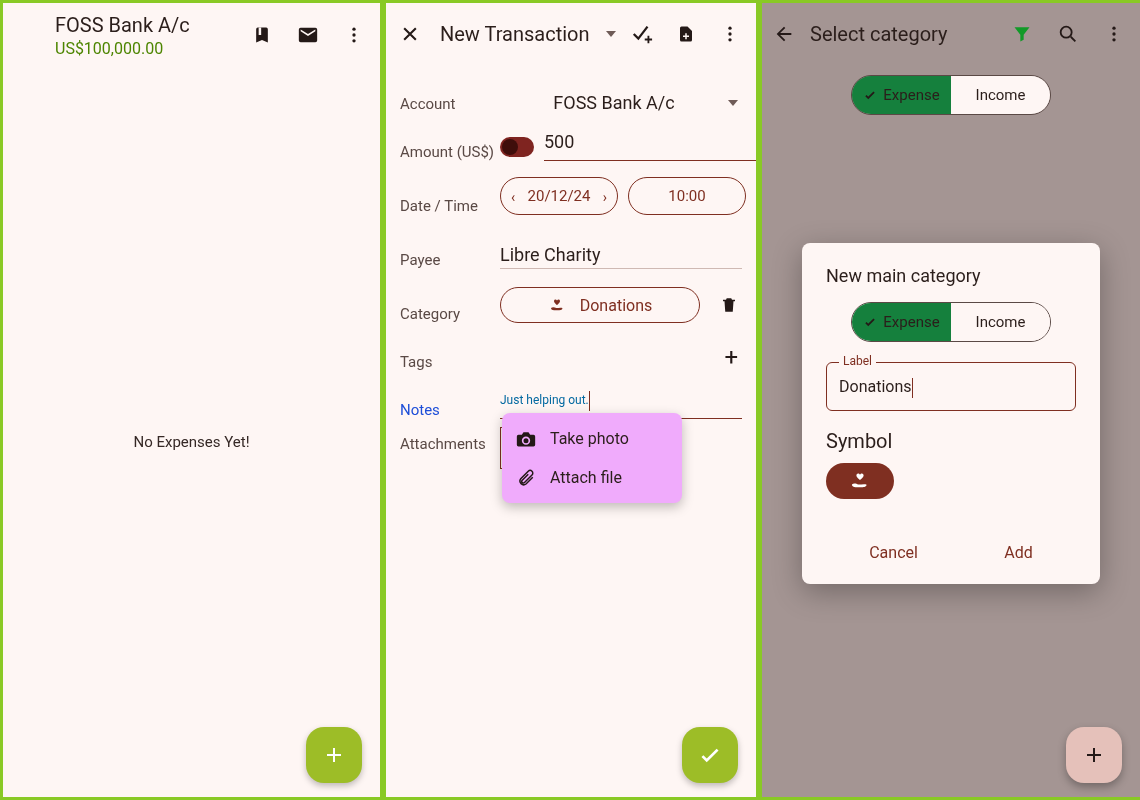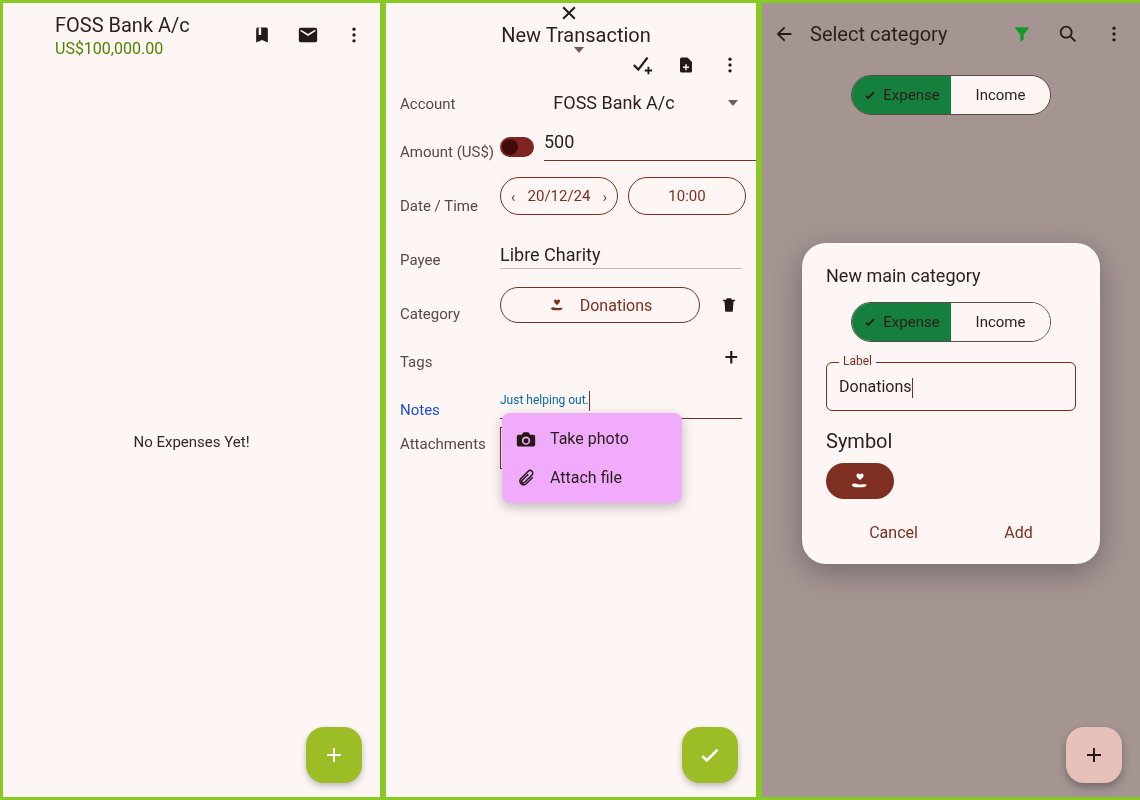--- a/index.html
+++ b/index.html
@@ -16,21 +16,21 @@
   .account-name { font-size: 20px; color:#2b1e1b; }
   .balance { font-size: 16px; color:#4d8500; margin-top:2px; }
   .appbar1-right { margin-left:auto; display:flex; gap:22px; align-items:center; margin-right:10px;}
   .icon-btn { width:24px; height:24px; cursor:pointer; display:flex; align-items:center; justify-content:center; color:#241917; }
   .empty-msg { position:absolute; top:430px; left:0; right:0; text-align:center; color:#352825; font-size:15px;}
   .fab { position:absolute; bottom:14px; right:18px; width:56px; height:56px; border-radius:18px; background:#9dbd27; display:flex; align-items:center; justify-content:center; color:white; font-size:28px; box-shadow:0 3px 6px rgba(0,0,0,0.25);}
   .fab.green2 { background:#9dbd27;}
   .fab.peach { background:#e5c1ba; color:#241917; box-shadow:0 4px 8px rgba(0,0,0,0.3);}
 
   
-  .appbar2 { display:flex; align-items:center; height:62px; padding:0 8px;flex-direction:column; }
+  .appbar2 { display:flex; align-items:center; height:62px; padding:0 8px; }
   .close-x { width:24px; height:24px; margin:0 8px 0 4px; color:#241917; cursor:pointer; display:flex; align-items:center; justify-content:center;}
   .title2 { font-size:20px; color:#2b1e1b; margin-left:10px;}
   .dd-arrow { margin-left:16px; width:0; height:0; border-left:5px solid transparent; border-right:5px solid transparent; border-top:6px solid #6f5b57;}
   .appbar2-right { margin-left:auto; display:flex; gap:20px; align-items:center; margin-right:6px;}
 
   .form { padding:0 14px; }
   .row { display:flex; align-items:flex-end; min-height:48px; }
   .label { width:100px; font-size:15px; color:#5a4945; flex-shrink:0;}
   .label.active { color:#1d4ed8;}
   .value-area { flex:1; display:flex; align-items:center; }
@@ -70,29 +70,29 @@
   .appbar3 { display:flex; align-items:center; height:62px; padding:0 10px; position:relative; z-index:1;}
   .back-arrow { width:24px; height:24px; margin-right:14px; color:#241917; cursor:pointer; display:flex; align-items:center; justify-content:center;}
   .title3 { font-size:20px; color:#2b1e1b;}
   .appbar3-right { margin-left:auto; display:flex; gap:22px; align-items:center; margin-right:4px;}
   .filter-icon { color:#119a28; }
 
   .segmented { display:flex; width:200px; border:1px solid #5a4945; border-radius:24px; overflow:hidden; margin:10px auto 0; position:relative; z-index:1;}
   .segmented .seg { flex:1; text-align:center; padding:10px 4px; font-size:15px; color:#2b1e1b; cursor:pointer; display:flex; align-items:center; justify-content:center; gap:6px; background:#fef6f4;}
   .segmented .seg.sel { background:#15803d;}
 
-  .dialog { position:absolute; left:40px; right:40px; top:240px; background:#fef6f4; border-radius:24px; padding:22px 24px 14px; box-shadow:0 8px 30px rgba(0,0,0,0.3); z-index:2;}
+  .dialog { position:absolute; left:40px; right:40px; top:240px; background:#fef6f4; border-radius:8px; padding:22px 24px 14px; box-shadow:0 8px 30px rgba(0,0,0,0.3); z-index:2;}
   .dialog-title { font-size:18px; color:#2b1e1b; margin-bottom:16px;}
   .dialog .segmented{margin:0 auto 20px;}
   .field-wrap { position:relative; border:1.5px solid #7f2f21; border-radius:6px; padding:14px 12px 12px; margin-bottom:18px;}
   .field-legend { position:absolute; top:-9px; left:12px; background:#fef6f4; padding:0 4px; font-size:12px; color:#7f2f21;}
   .field-input { border:none; outline:none; background:none; font-size:16px; color:#2b1e1b; width:100%;}
   .symbol-lbl { font-size:20px; color:#2b1e1b; margin-bottom:10px;}
   .symbol-chip { width:68px; height:36px; background:#7f2f21; border-radius:18px; display:flex; align-items:center; justify-content:center; color:white; font-size:16px; cursor:pointer;}
-  .dialog-actions { display:flex; justify-content:space-around; margin-top:16px;}
+  .dialog-actions { display:flex; justify-content:space-around; margin-top:36px;}
   .dialog-actions .act { color:#7f2f21; font-size:16px; cursor:pointer; padding:8px 10px;}
 
   svg { display:block; }
 </style>
 </head>
 <body>
 
 <div class="panel panel1">
   <div class="appbar1">
     <div class="hamburger icon-btn">

